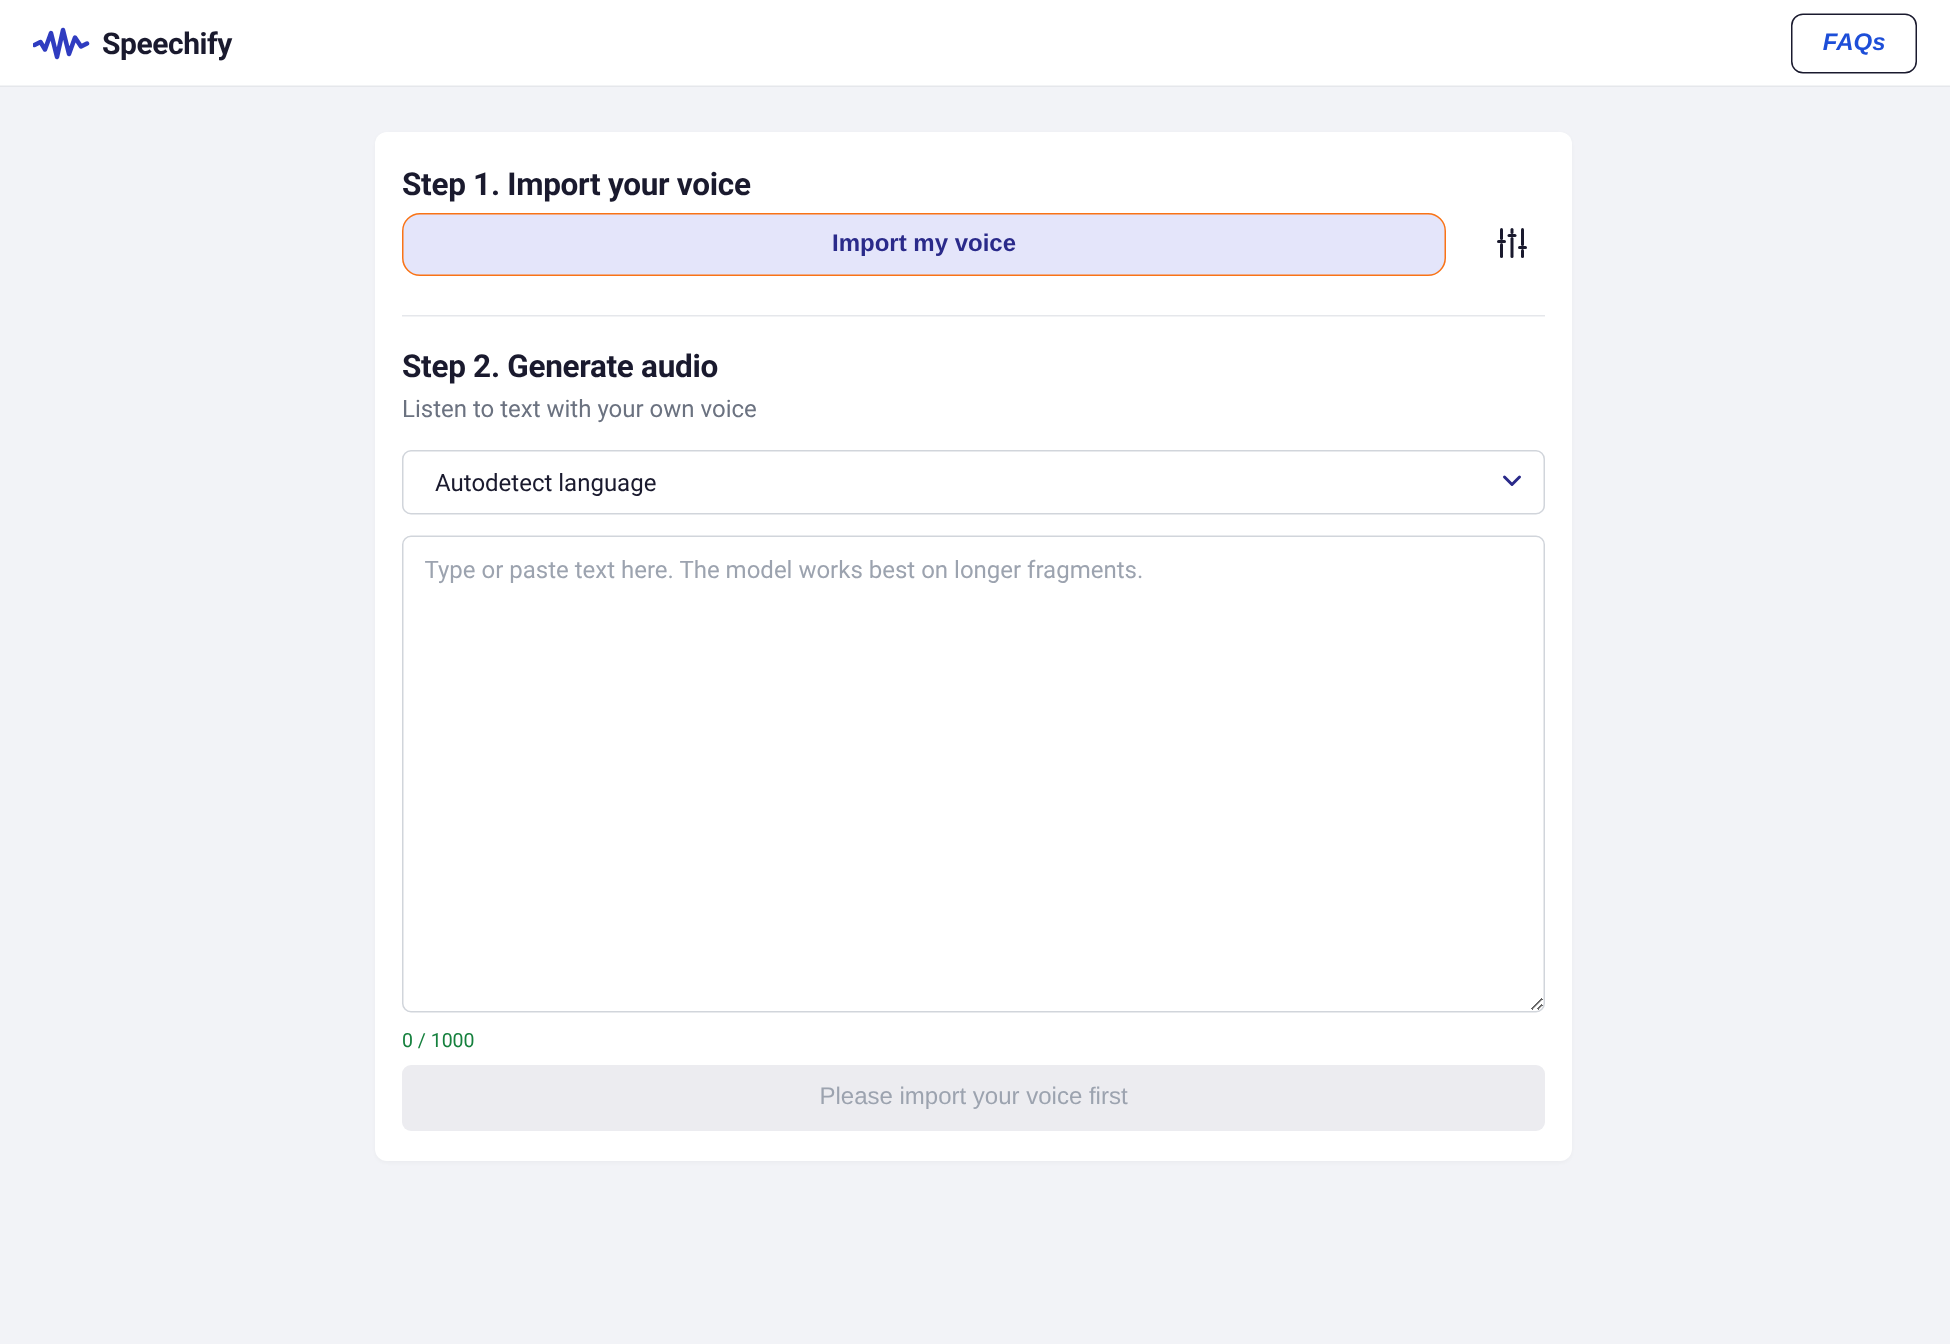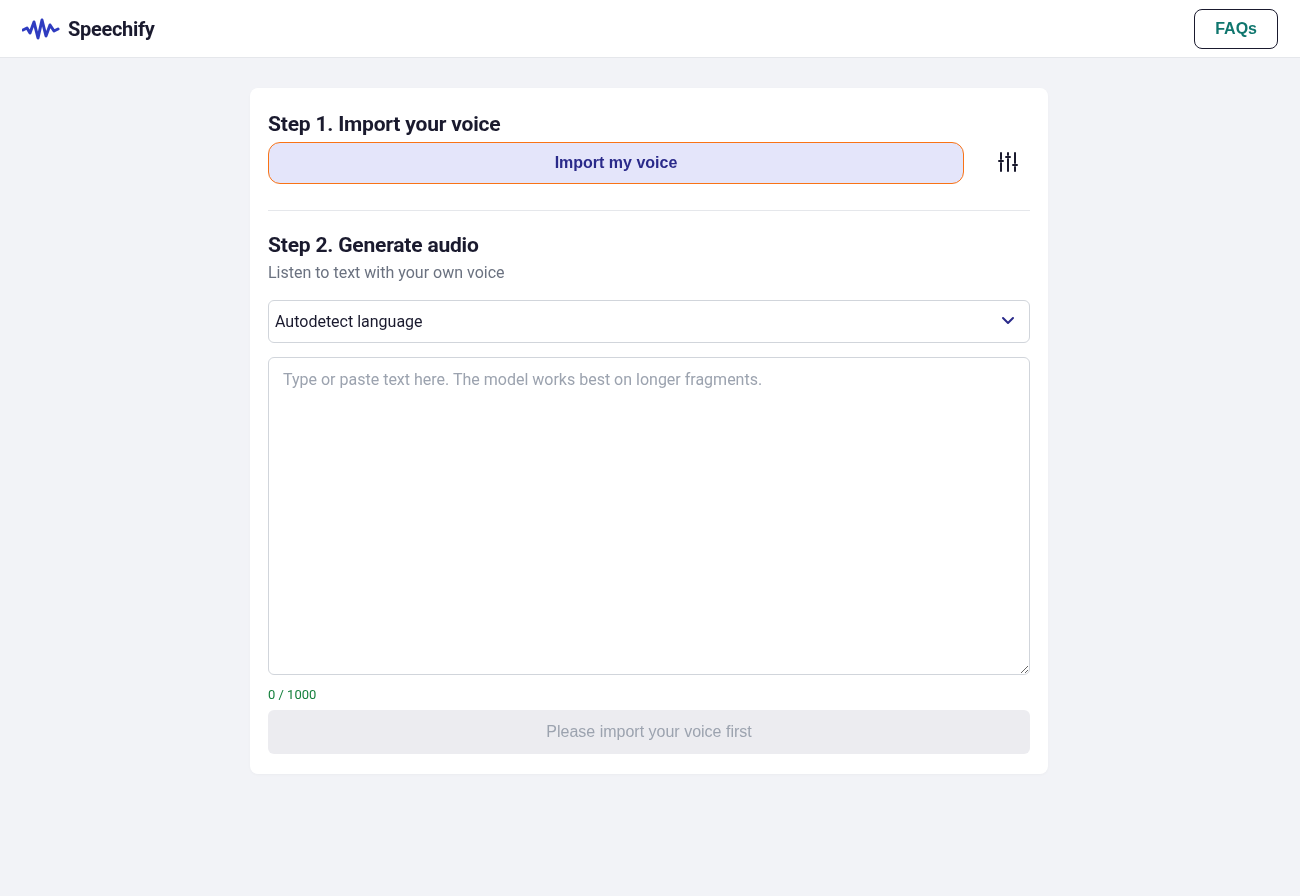--- a/index.html
+++ b/index.html
@@ -38,22 +38,23 @@
       color: #1a1a2e;
       letter-spacing: -0.3px;
     }
     .faqs-btn {
       border: 1.5px solid #1a1a2e;
       background: #fff;
       border-radius: 8px;
       padding: 10px 20px;
       font-size: 16px;
       font-weight: 600;
-      color: #0f766e;
-      cursor: pointer;
+      color: #1d4ed8;
+      cursor: pointer;
+      font-style: italic;
     }
     .main {
       padding-top: 30px;
       padding-bottom: 40px;
       padding-left: 250px;
       padding-right: 250px;
     }
     .card {
       background: #fff;
       border-radius: 8px;
@@ -108,21 +109,21 @@
       margin: 26px 0 22px 0;
     }
     .select-wrap {
       position: relative;
       margin-bottom: 14px;
     }
     .lang-select {
       width: 100%;
       border: 1px solid #d1d5db;
       border-radius: 6px;
-      padding: 11px 6px;
+      padding: 11px 21px;
       font-size: 16px;
       color: #1a1a2e;
       background: #fff;
       appearance: none;
       cursor: pointer;
     }
     .chevron {
       position: absolute;
       right: 14px;
       top: 50%;

